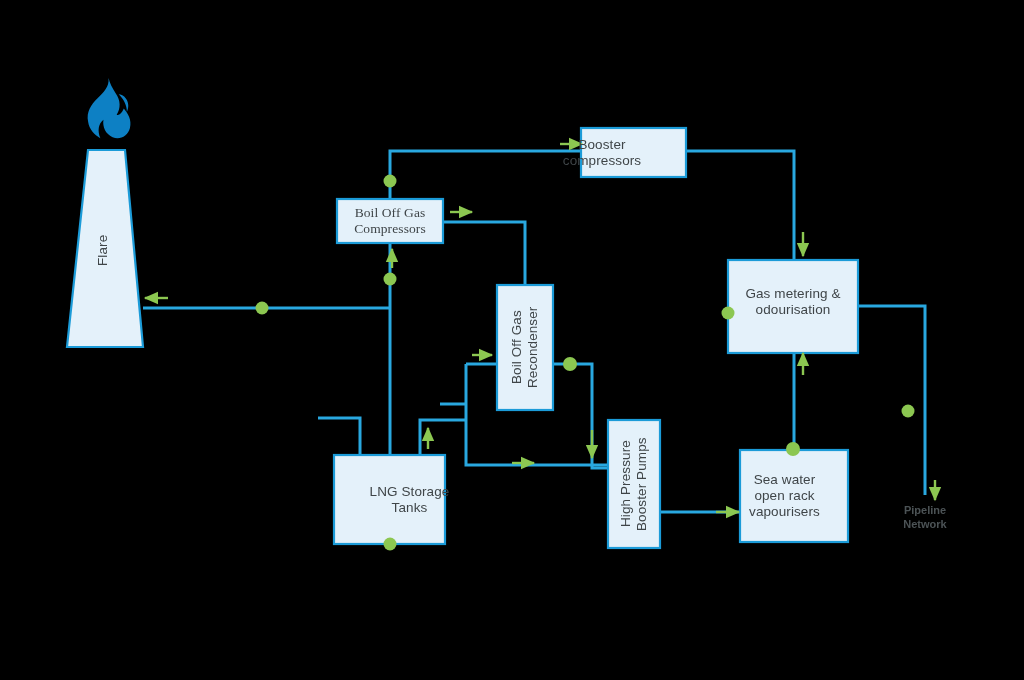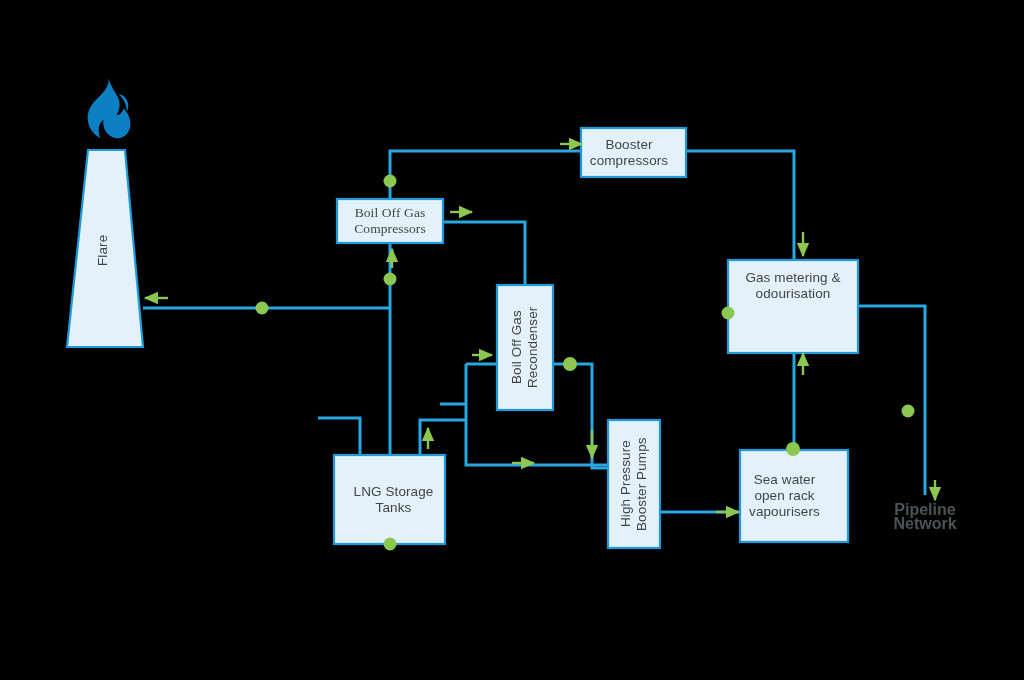--- a/index.html
+++ b/index.html
@@ -13,21 +13,21 @@
       text-align:center;
       color:#3f4548;
       font-size:13.5px;
       line-height:16px;
       letter-spacing:.1px;
       pointer-events:none;
       white-space:pre-line;
   }
   .vert{writing-mode:vertical-rl;transform:rotate(180deg);}
   .plain-label{
-      position:absolute;color:#4c5356;font-size:16px;line-height:14px;
+      position:absolute;color:#4c5356;font-size:11px;line-height:14px;
       text-align:center;font-weight:600;
   }
 </style>
 </head>
 <body>
 
 <div id="stage">
 
   <svg id="diagram" viewBox="0 0 1024 680" xmlns="http://www.w3.org/2000/svg">
 
@@ -119,33 +119,33 @@
       <circle cx="793" cy="449" r="7"></circle>
       <circle cx="908" cy="411" r="6.5"></circle>
     </g>
   </svg>
 
   <div class="node-label vert" style="left:78px;top:210px;width:50px;height:80px;">Flare</div>
 
   <div class="node-label" style="left:337px;top:199px;width:106px;height:44px;font-family:Liberation Serif, serif;">Boil Off Gas
 Compressors</div>
 
-  <div class="node-label" style="left:588px;top:128px;width:82px;height:49px;">Booster
+  <div class="node-label" style="left:561px;top:128px;width:82px;height:49px;">Booster
 compressors</div>
 
   <div class="node-label vert" style="left:497px;top:285px;width:56px;height:125px;">Boil Off Gas
 Recondenser</div>
 
-  <div class="node-label" style="left:334px;top:455px;width:119px;height:89px;">LNG Storage
+  <div class="node-label" style="left:350px;top:455px;width:119px;height:89px;">LNG Storage
 Tanks</div>
 
   <div class="node-label vert" style="left:608px;top:420px;width:52px;height:128px;">High Pressure
 Booster Pumps</div>
 
-  <div class="node-label" style="left:728px;top:248px;width:130px;height:76px;">Gas metering &amp;
+  <div class="node-label" style="left:728px;top:264px;width:130px;height:76px;">Gas metering &amp;
 odourisation</div>
 
   <div class="node-label" style="left:740px;top:450px;width:89px;height:92px;">Sea water
 open rack
 vapourisers</div>
 
   <div class="plain-label" style="left:885px;top:503px;width:80px;white-space:pre-line;">Pipeline
 Network</div>
 
 </div>

